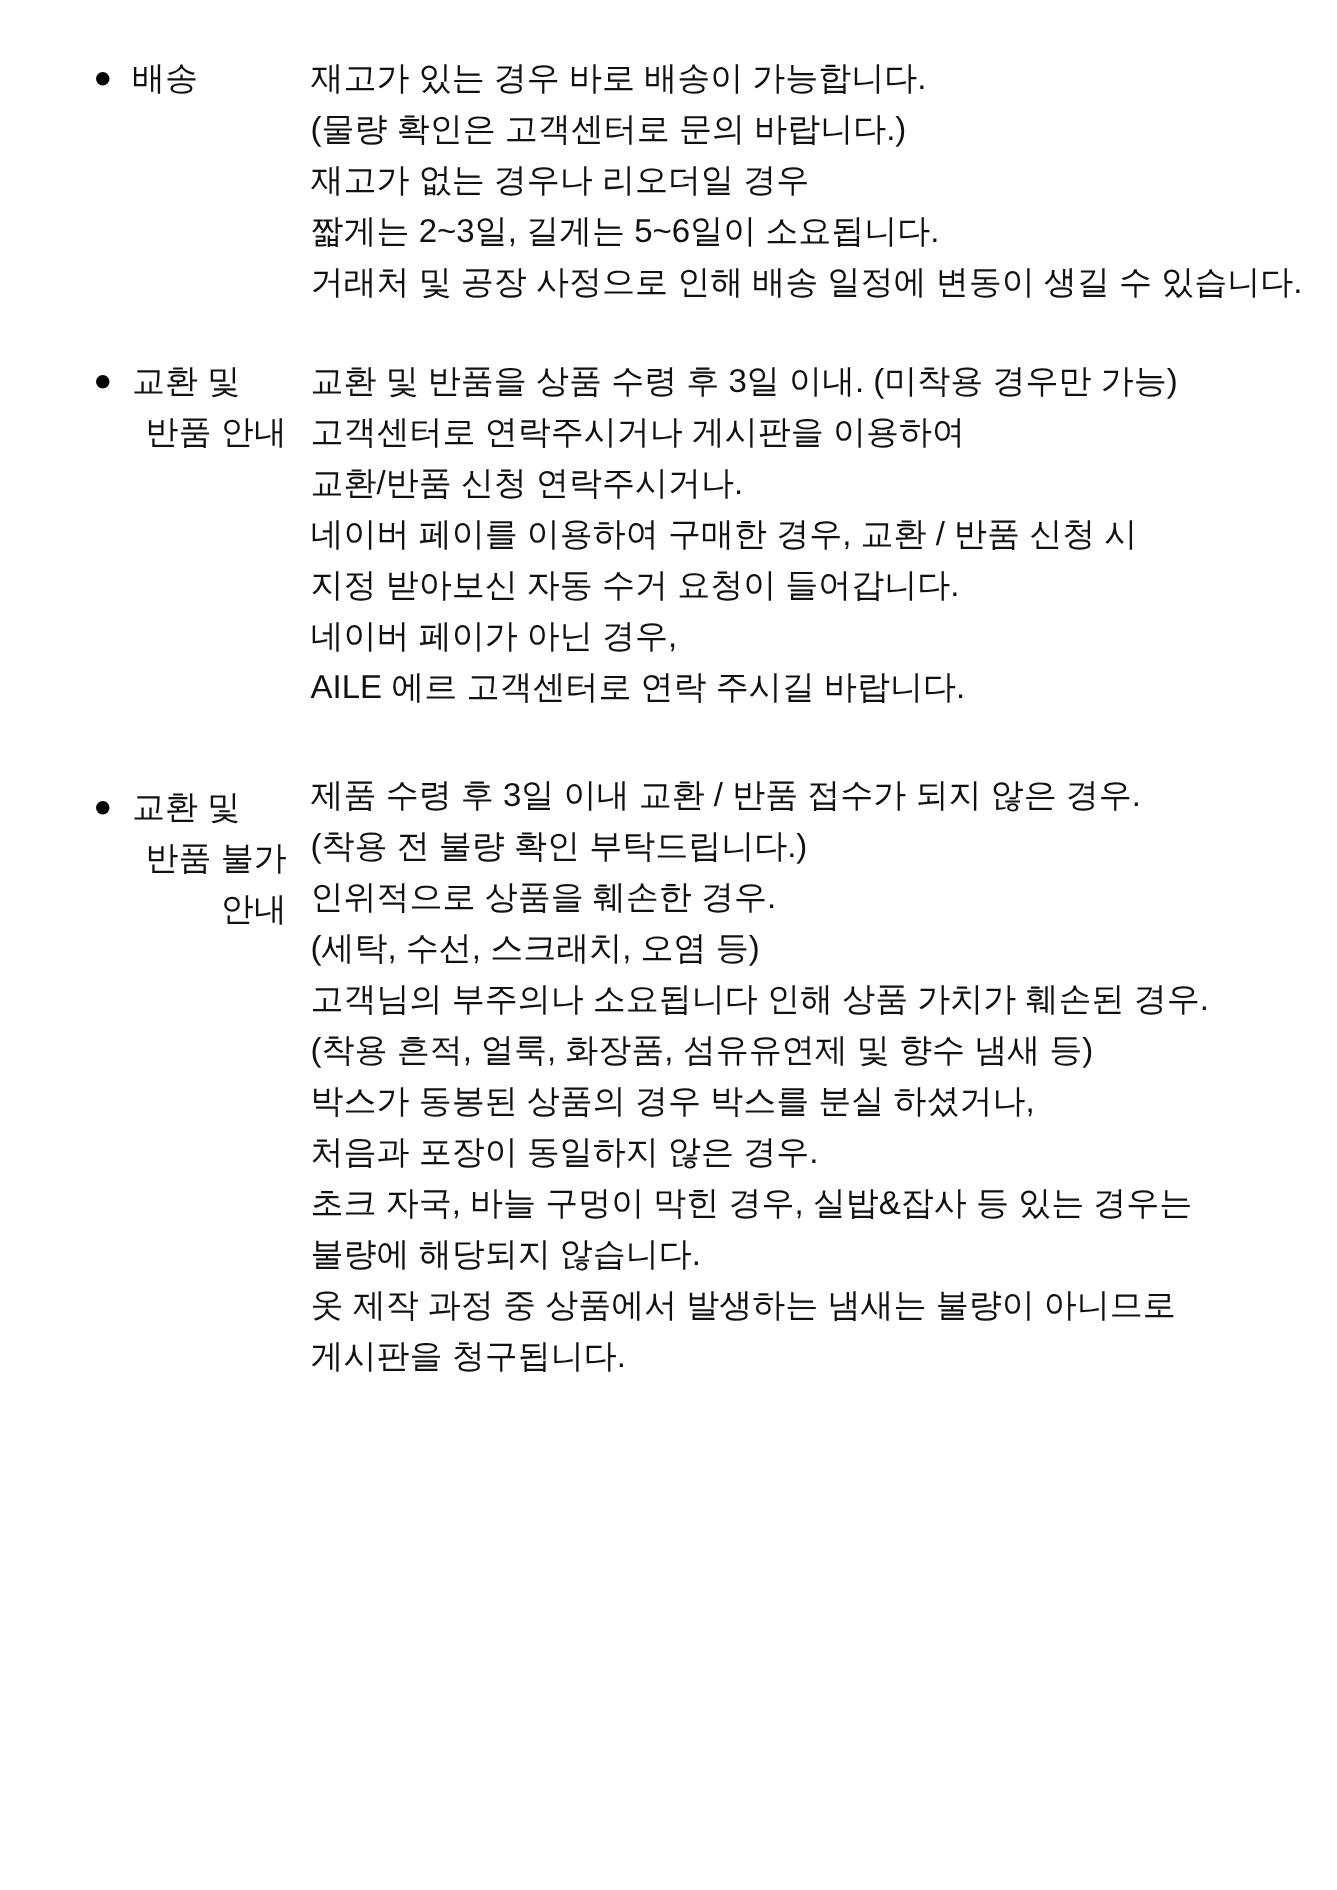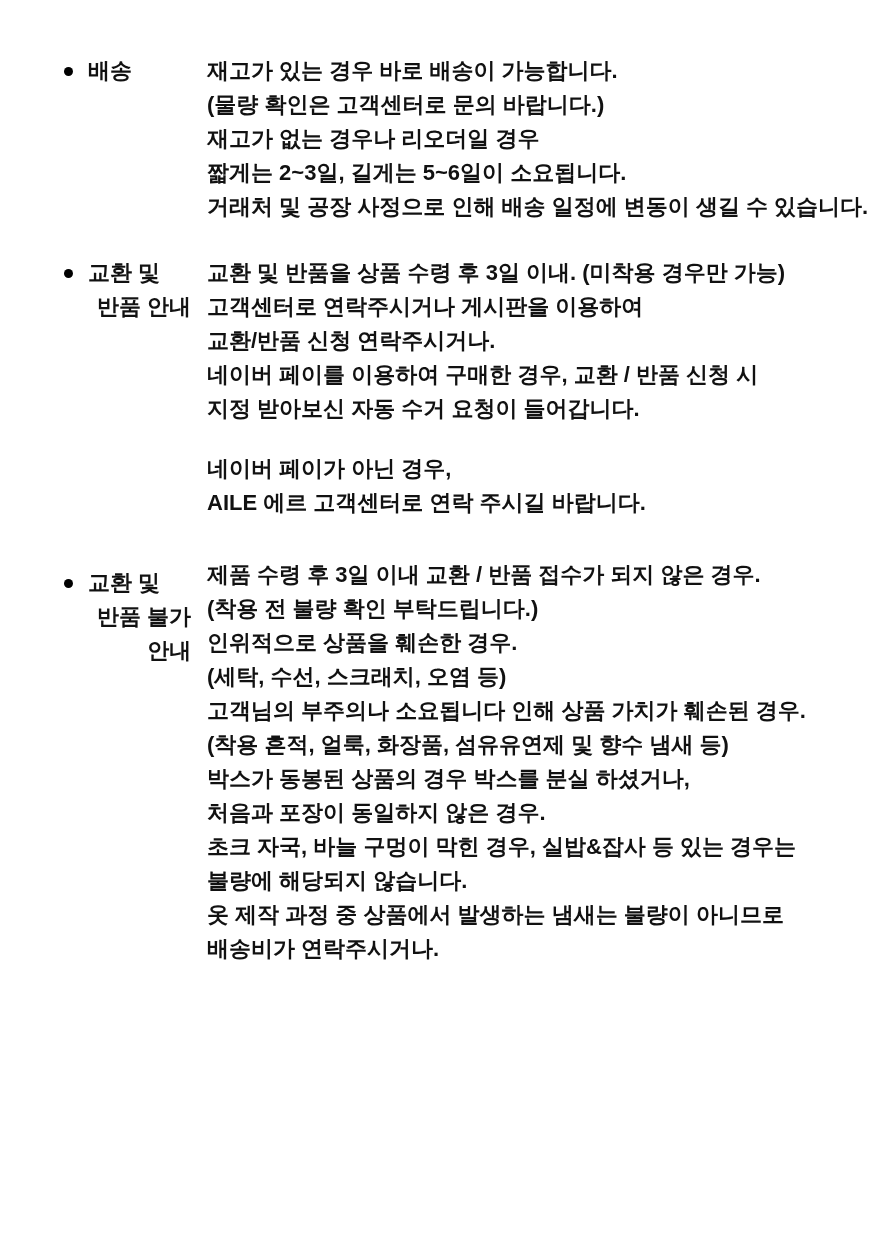--- a/index.html
+++ b/index.html
@@ -9,22 +9,21 @@
   }
   body {
     width: 891px;
     height: 1260px;
     position: relative;
     font-family: "Liberation Sans", "DejaVu Sans", sans-serif;
     color: #111111;
     overflow: hidden;
   }
   .doc {
-    padding-top: 54px;
-    font-weight: bold;
+    padding-top: 35px;
   }
   .section {
     position: relative;
   }
   .section.sec2 { margin-top: 32px; }
   .section.sec3 { margin-top: 38px; }
 
   .bullet {
     position: absolute;
     left: 64px;
@@ -46,21 +45,21 @@
     height: 34px;
     line-height: 34px;
     font-size: 22px;
     white-space: nowrap;
   }
   .lline + .lline { padding-left: 9px; text-align: right; }
 
   .content {
     margin-left: 207px;
   }
-  .para + .para { margin-top: 26px; }
+  .para + .para { }
   .line {
     height: 34px;
     line-height: 34px;
     font-size: 22px;
     white-space: nowrap;
   }
 </style>
 </head>
 <body>
 
@@ -116,18 +115,18 @@
         <div class="line">(착용 전 불량 확인 부탁드립니다.)</div>
         <div class="line">인위적으로 상품을 훼손한 경우.</div>
         <div class="line">(세탁, 수선, 스크래치, 오염 등)</div>
         <div class="line">고객님의 부주의나 소요됩니다 인해 상품 가치가 훼손된 경우.</div>
         <div class="line">(착용 흔적, 얼룩, 화장품, 섬유유연제 및 향수 냄새 등)</div>
         <div class="line">박스가 동봉된 상품의 경우 박스를 분실 하셨거나,</div>
         <div class="line">처음과 포장이 동일하지 않은 경우.</div>
         <div class="line">초크 자국, 바늘 구멍이 막힌 경우, 실밥&amp;잡사 등 있는 경우는</div>
         <div class="line">불량에 해당되지 않습니다.</div>
         <div class="line">옷 제작 과정 중 상품에서 발생하는 냄새는 불량이 아니므로</div>
-        <div class="line">배송비가 연락주시거나.</div>
+        <div class="line">게시판을 청구됩니다.</div>
       </div>
     </div>
   </div>
 
 </div>
 
 </body></html>

